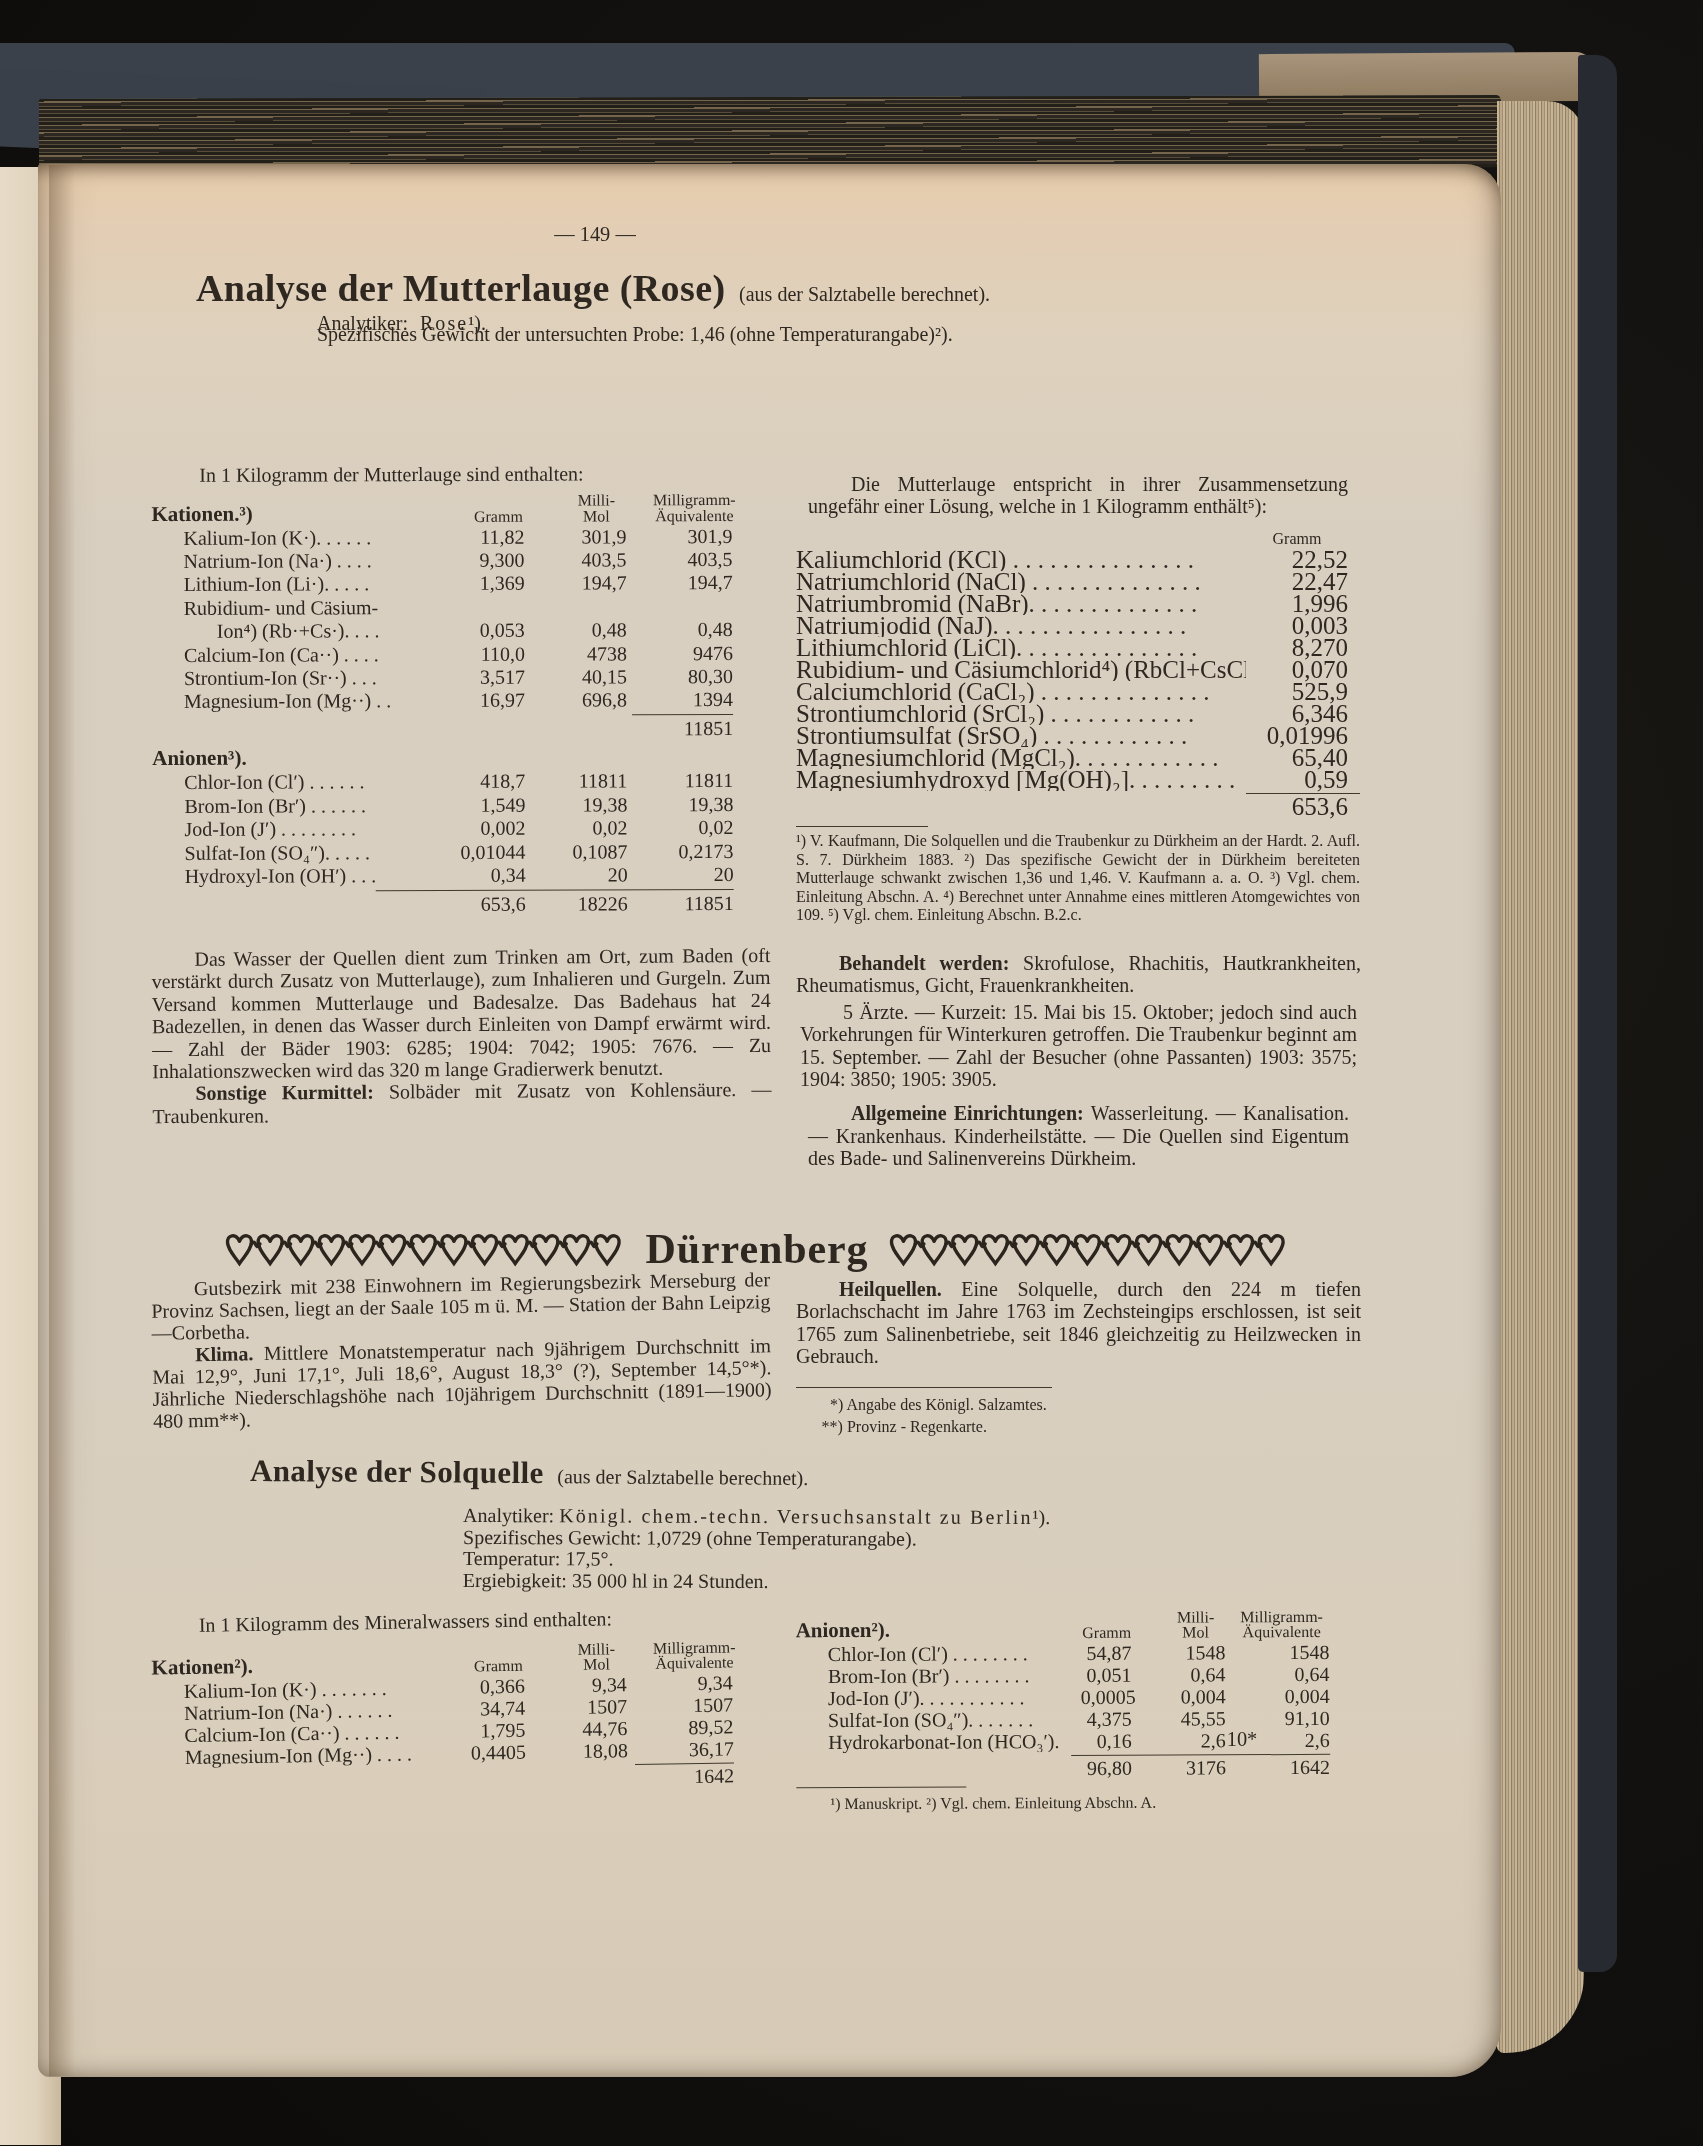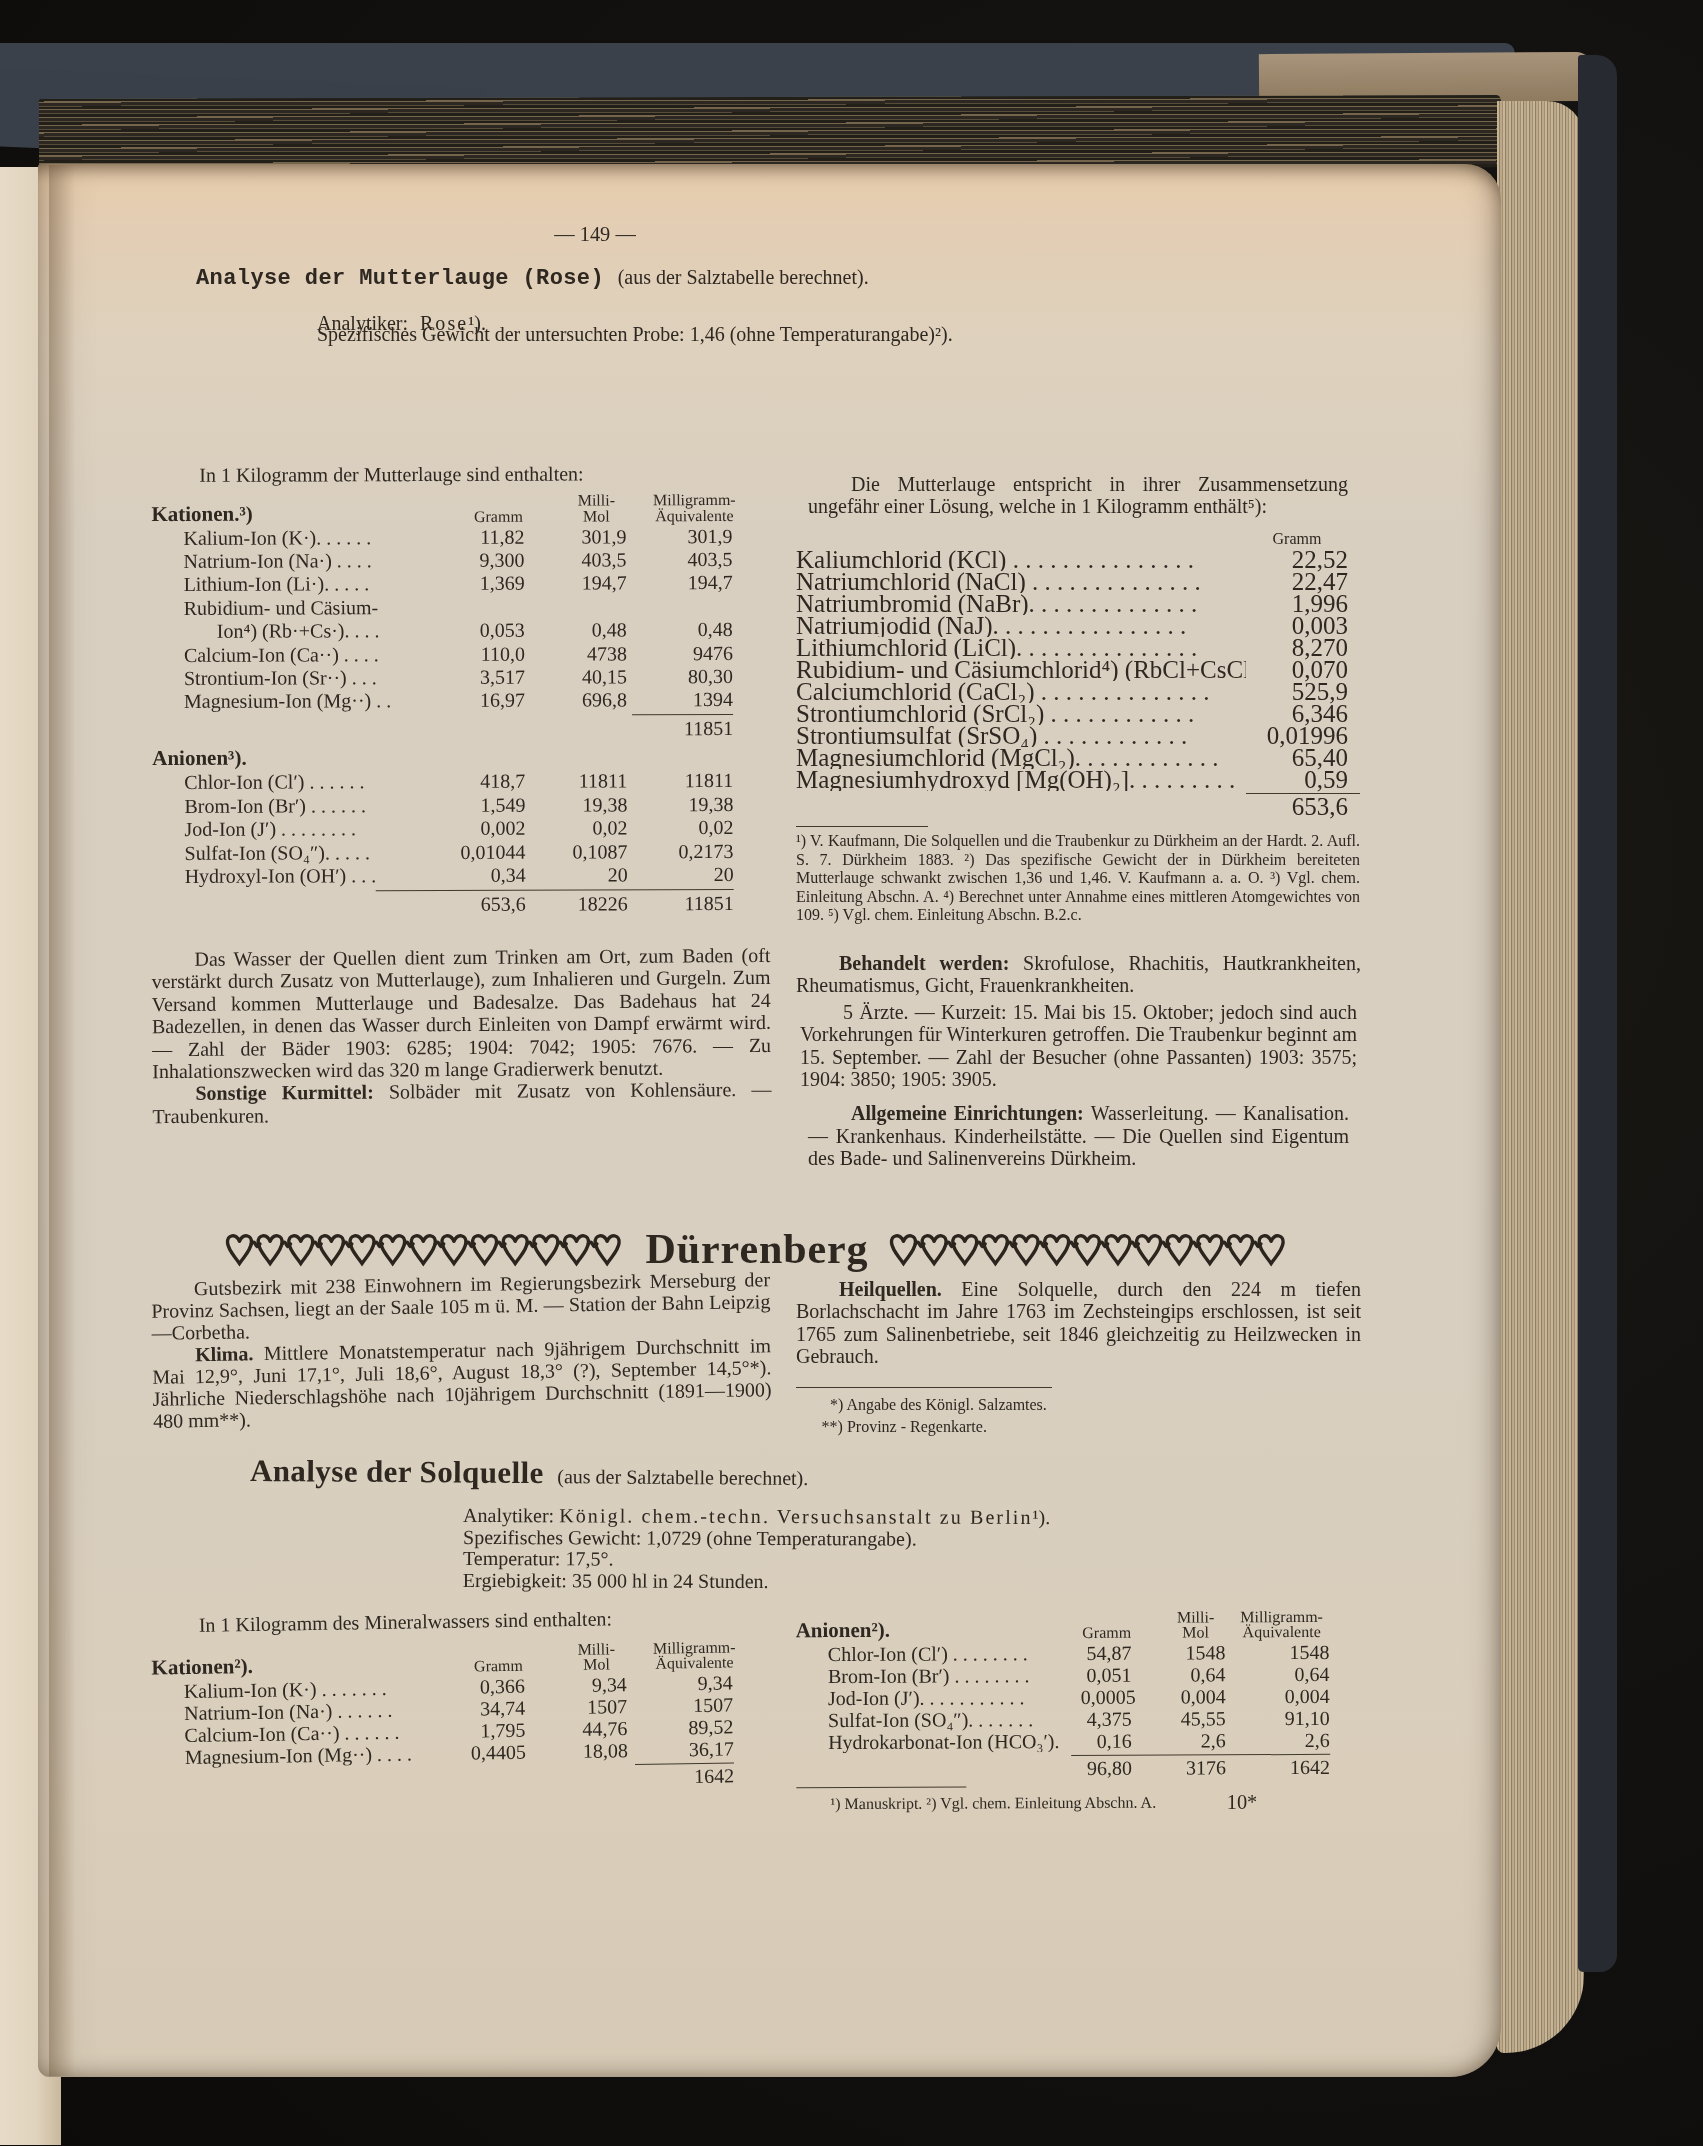--- a/index.html
+++ b/index.html
@@ -31,21 +31,21 @@
     border-radius:3.4px 36px 51px 12px;
     background:linear-gradient(180deg,#e6cbab 0px,#e3ceb5 68px,#ded1bd 179px,#d9cfc0 366px,#d8cfc0 60%,#dacebb 85%,#d6cab5 100%);
     box-shadow:inset 0 13.6px 17px -10.2px rgba(40,30,15,.55),
                inset -20.4px 0 29px -17px rgba(70,50,30,.5),
                inset 37px 0 46px -27px rgba(90,65,40,.32),
                inset 0 -12px 22px -13.6px rgba(60,45,25,.45);}
   .crease{left:49px;top:165px;width:31px;height:1911px;z-index:7;pointer-events:none;
     background:linear-gradient(90deg,rgba(108,84,58,.38),rgba(108,84,58,0) 85%);}
   
   .txt{font-size:20px;line-height:22.4px;}
-  .h1{font-size:22px;font-weight:bold;letter-spacing:0.4px;white-space:nowrap;font-family:Liberation Mono, monospace;}
+  .h1{font-size:38px;font-weight:bold;letter-spacing:0.4px;white-space:nowrap;}
   .h2{font-size:31px;font-weight:bold;letter-spacing:0.4px;white-space:nowrap;}
   .note{font-size:20px;font-weight:normal;letter-spacing:0;}
   .pageno{font-size:20.4px;text-align:center;}
   .sperr{letter-spacing:2.1px;}
   .para{font-size:20px;line-height:22.4px;text-align:justify;}
   .para .ld{font-weight:bold;}
   .ind{ text-indent:43px;}
   .fnblock{font-size:16px;line-height:18.4px;text-align:justify;}
   .fnline{font-size:16px;line-height:22px;}
   .dtitle{font-size:42px;font-weight:bold;letter-spacing:0.9px;white-space:nowrap;padding:0 5.1px;}
@@ -435,16 +435,16 @@
     <div class="trow">
         <span class="lbl"></span>
         <span class="g">96,80</span>
         <span class="m">3176</span>
         <span class="a">1642</span>
       </div>
     <div class="rule" style="margin:6.8px 0 5.1px 0;width:170px"></div>
     <div class="fnline" style="padding-left:34px">¹) Manuskript.      ²) Vgl. chem. Einleitung Abschn. A.</div>
   </div>
 
-  <div class="abs pageno" style="left:1191px;top:1791px;width:102px">10*</div>
+  <div class="abs pageno" style="left:1191px;top:1728px;width:102px">10*</div>
 
 </div>
 
 
 </body></html>

